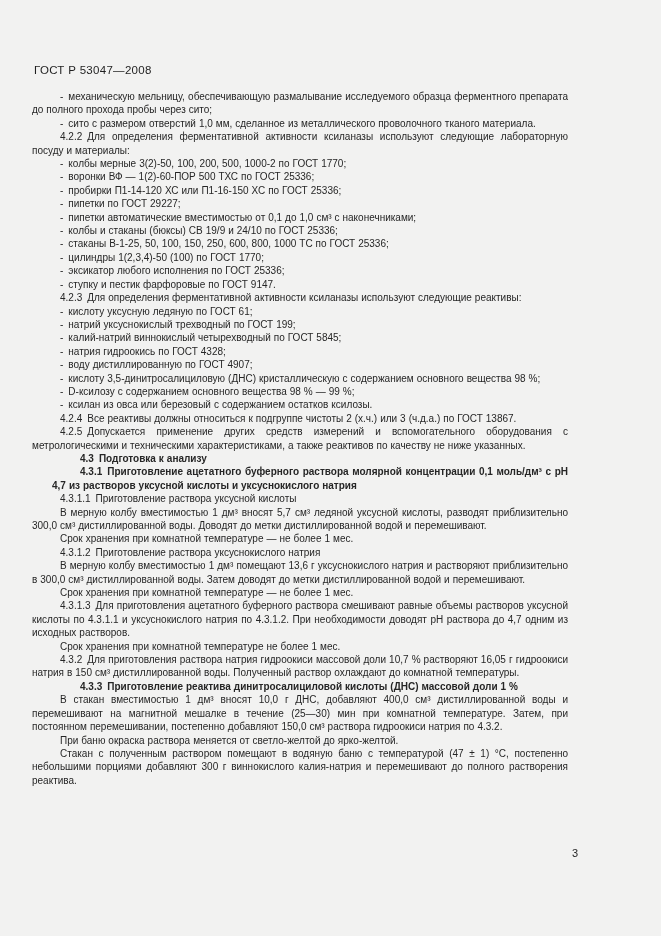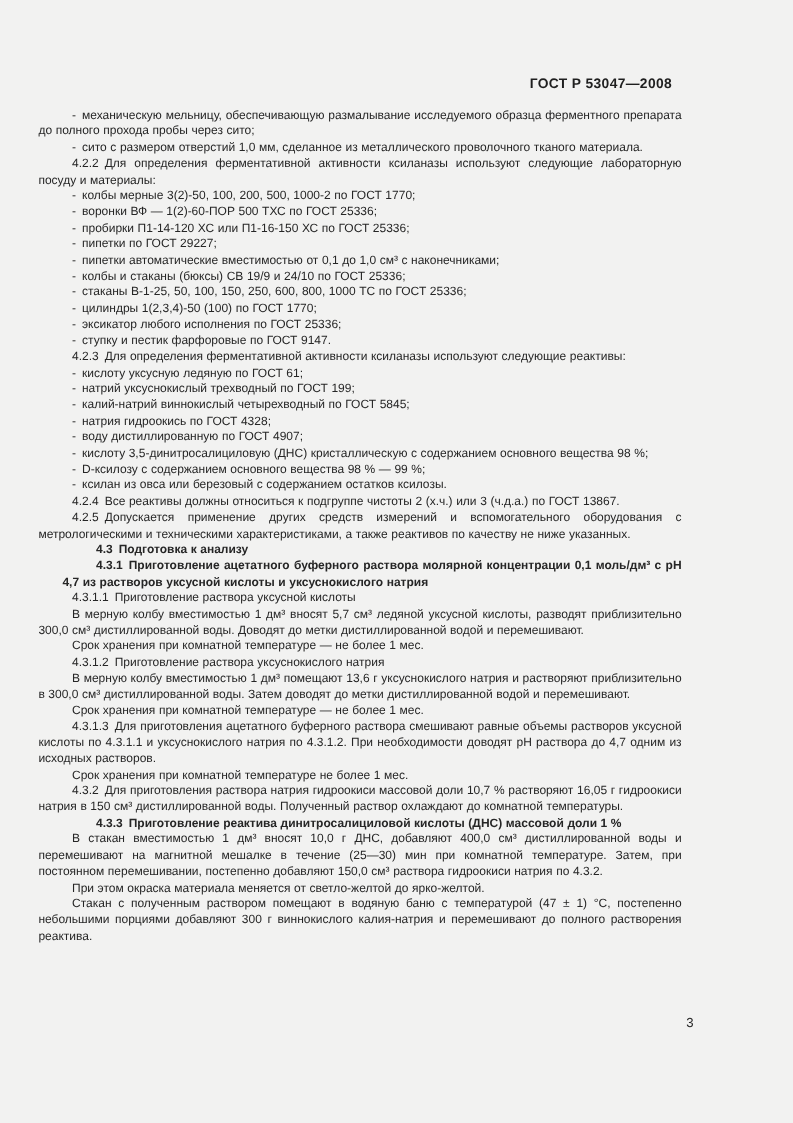--- a/index.html
+++ b/index.html
@@ -7,26 +7,26 @@
     position: relative;
     width: 661px;
     height: 936px;
     background: #f2f2f1;
     overflow: hidden;
     font-family: "Liberation Sans", sans-serif;
   }
   .doc-number {
     position: absolute;
     top: 64px;
-    left: 24px;
+    left: 34px;
     width: 536px;
-    text-align: right;
+    text-align: left;
     font-size: 11.5px;
     line-height: 13px;
-    font-weight: bold;
+    font-weight: normal;
     color: #1f1f1f;
     letter-spacing: 0.3px;
   }
   .content {
     position: absolute;
     top: 90px;
     left: 32px;
     width: 536px;
     font-size: 10px;
     line-height: 13.4px;
@@ -87,19 +87,19 @@
     <p class="para">В мерную колбу вместимостью 1 дм³ вносят 5,7 см³ ледяной уксусной кислоты, разводят приблизительно 300,0 см³ дистиллированной воды. Доводят до метки дистиллированной водой и перемешивают.</p>
     <p class="para">Срок хранения при комнатной температуре — не более 1 мес.</p>
     <p class="para">4.3.1.2 Приготовление раствора уксуснокислого натрия</p>
     <p class="para">В мерную колбу вместимостью 1 дм³ помещают 13,6 г уксуснокислого натрия и растворяют приблизительно в 300,0 см³ дистиллированной воды. Затем доводят до метки дистиллированной водой и перемешивают.</p>
     <p class="para">Срок хранения при комнатной температуре — не более 1 мес.</p>
     <p class="para">4.3.1.3 Для приготовления ацетатного буферного раствора смешивают равные объемы растворов уксусной кислоты по 4.3.1.1 и уксуснокислого натрия по 4.3.1.2. При необходимости доводят рН раствора до 4,7 одним из исходных растворов.</p>
     <p class="para">Срок хранения при комнатной температуре не более 1 мес.</p>
     <p class="para">4.3.2 Для приготовления раствора натрия гидроокиси массовой доли 10,7 % растворяют 16,05 г гидроокиси натрия в 150 см³ дистиллированной воды. Полученный раствор охлаждают до комнатной температуры.</p>
     <p class="para bold">4.3.3 Приготовление реактива динитросалициловой кислоты (ДНС) массовой доли 1 %</p>
     <p class="para">В стакан вместимостью 1 дм³ вносят 10,0 г ДНС, добавляют 400,0 см³ дистиллированной воды и перемешивают на магнитной мешалке в течение (25—30) мин при комнатной температуре. Затем, при постоянном перемешивании, постепенно добавляют 150,0 см³ раствора гидроокиси натрия по 4.3.2.</p>
-    <p class="para">При этом окраска материала меняется от светло-желтой до ярко-желтой.</p>
+    <p class="para">При баню окраска раствора меняется от светло-желтой до ярко-желтой.</p>
     <p class="para">Стакан с полученным раствором помещают в водяную баню с температурой (47 ± 1) °С, постепенно небольшими порциями добавляют 300 г виннокислого калия-натрия и перемешивают до полного растворения реактива.</p>
   </div>
 
   <div class="page-num">3</div>
 
 </div>
 
 </body></html>

